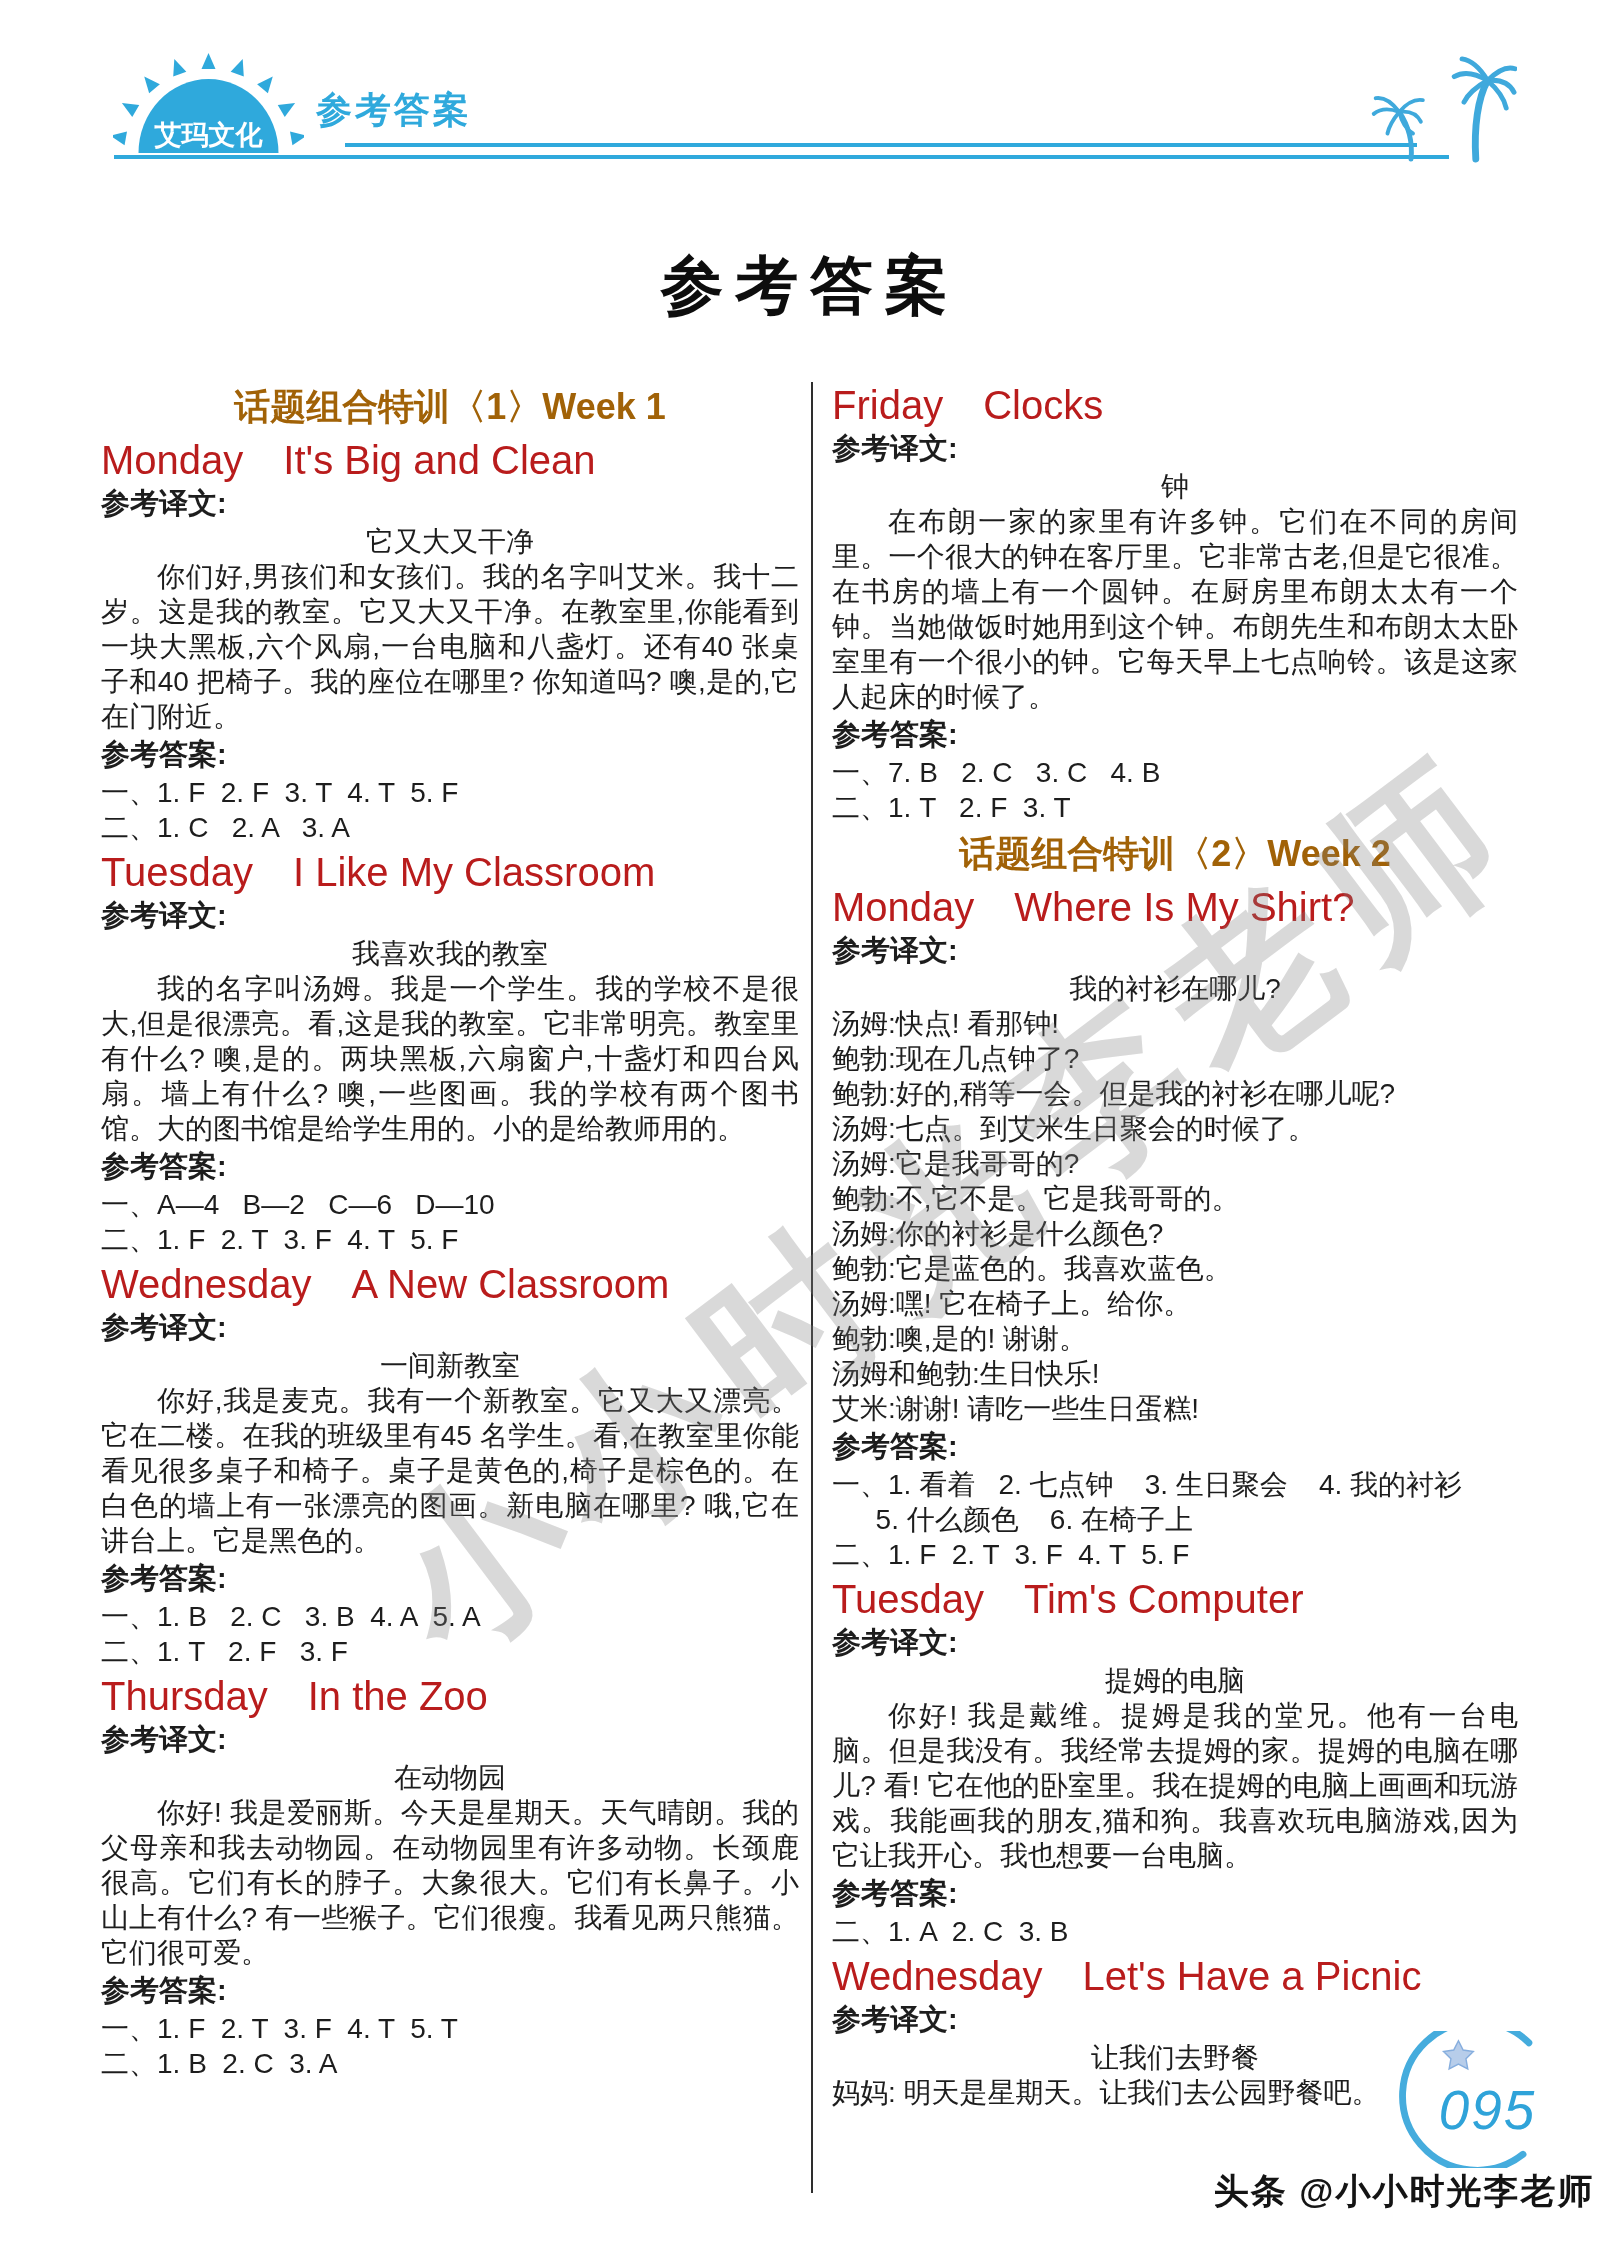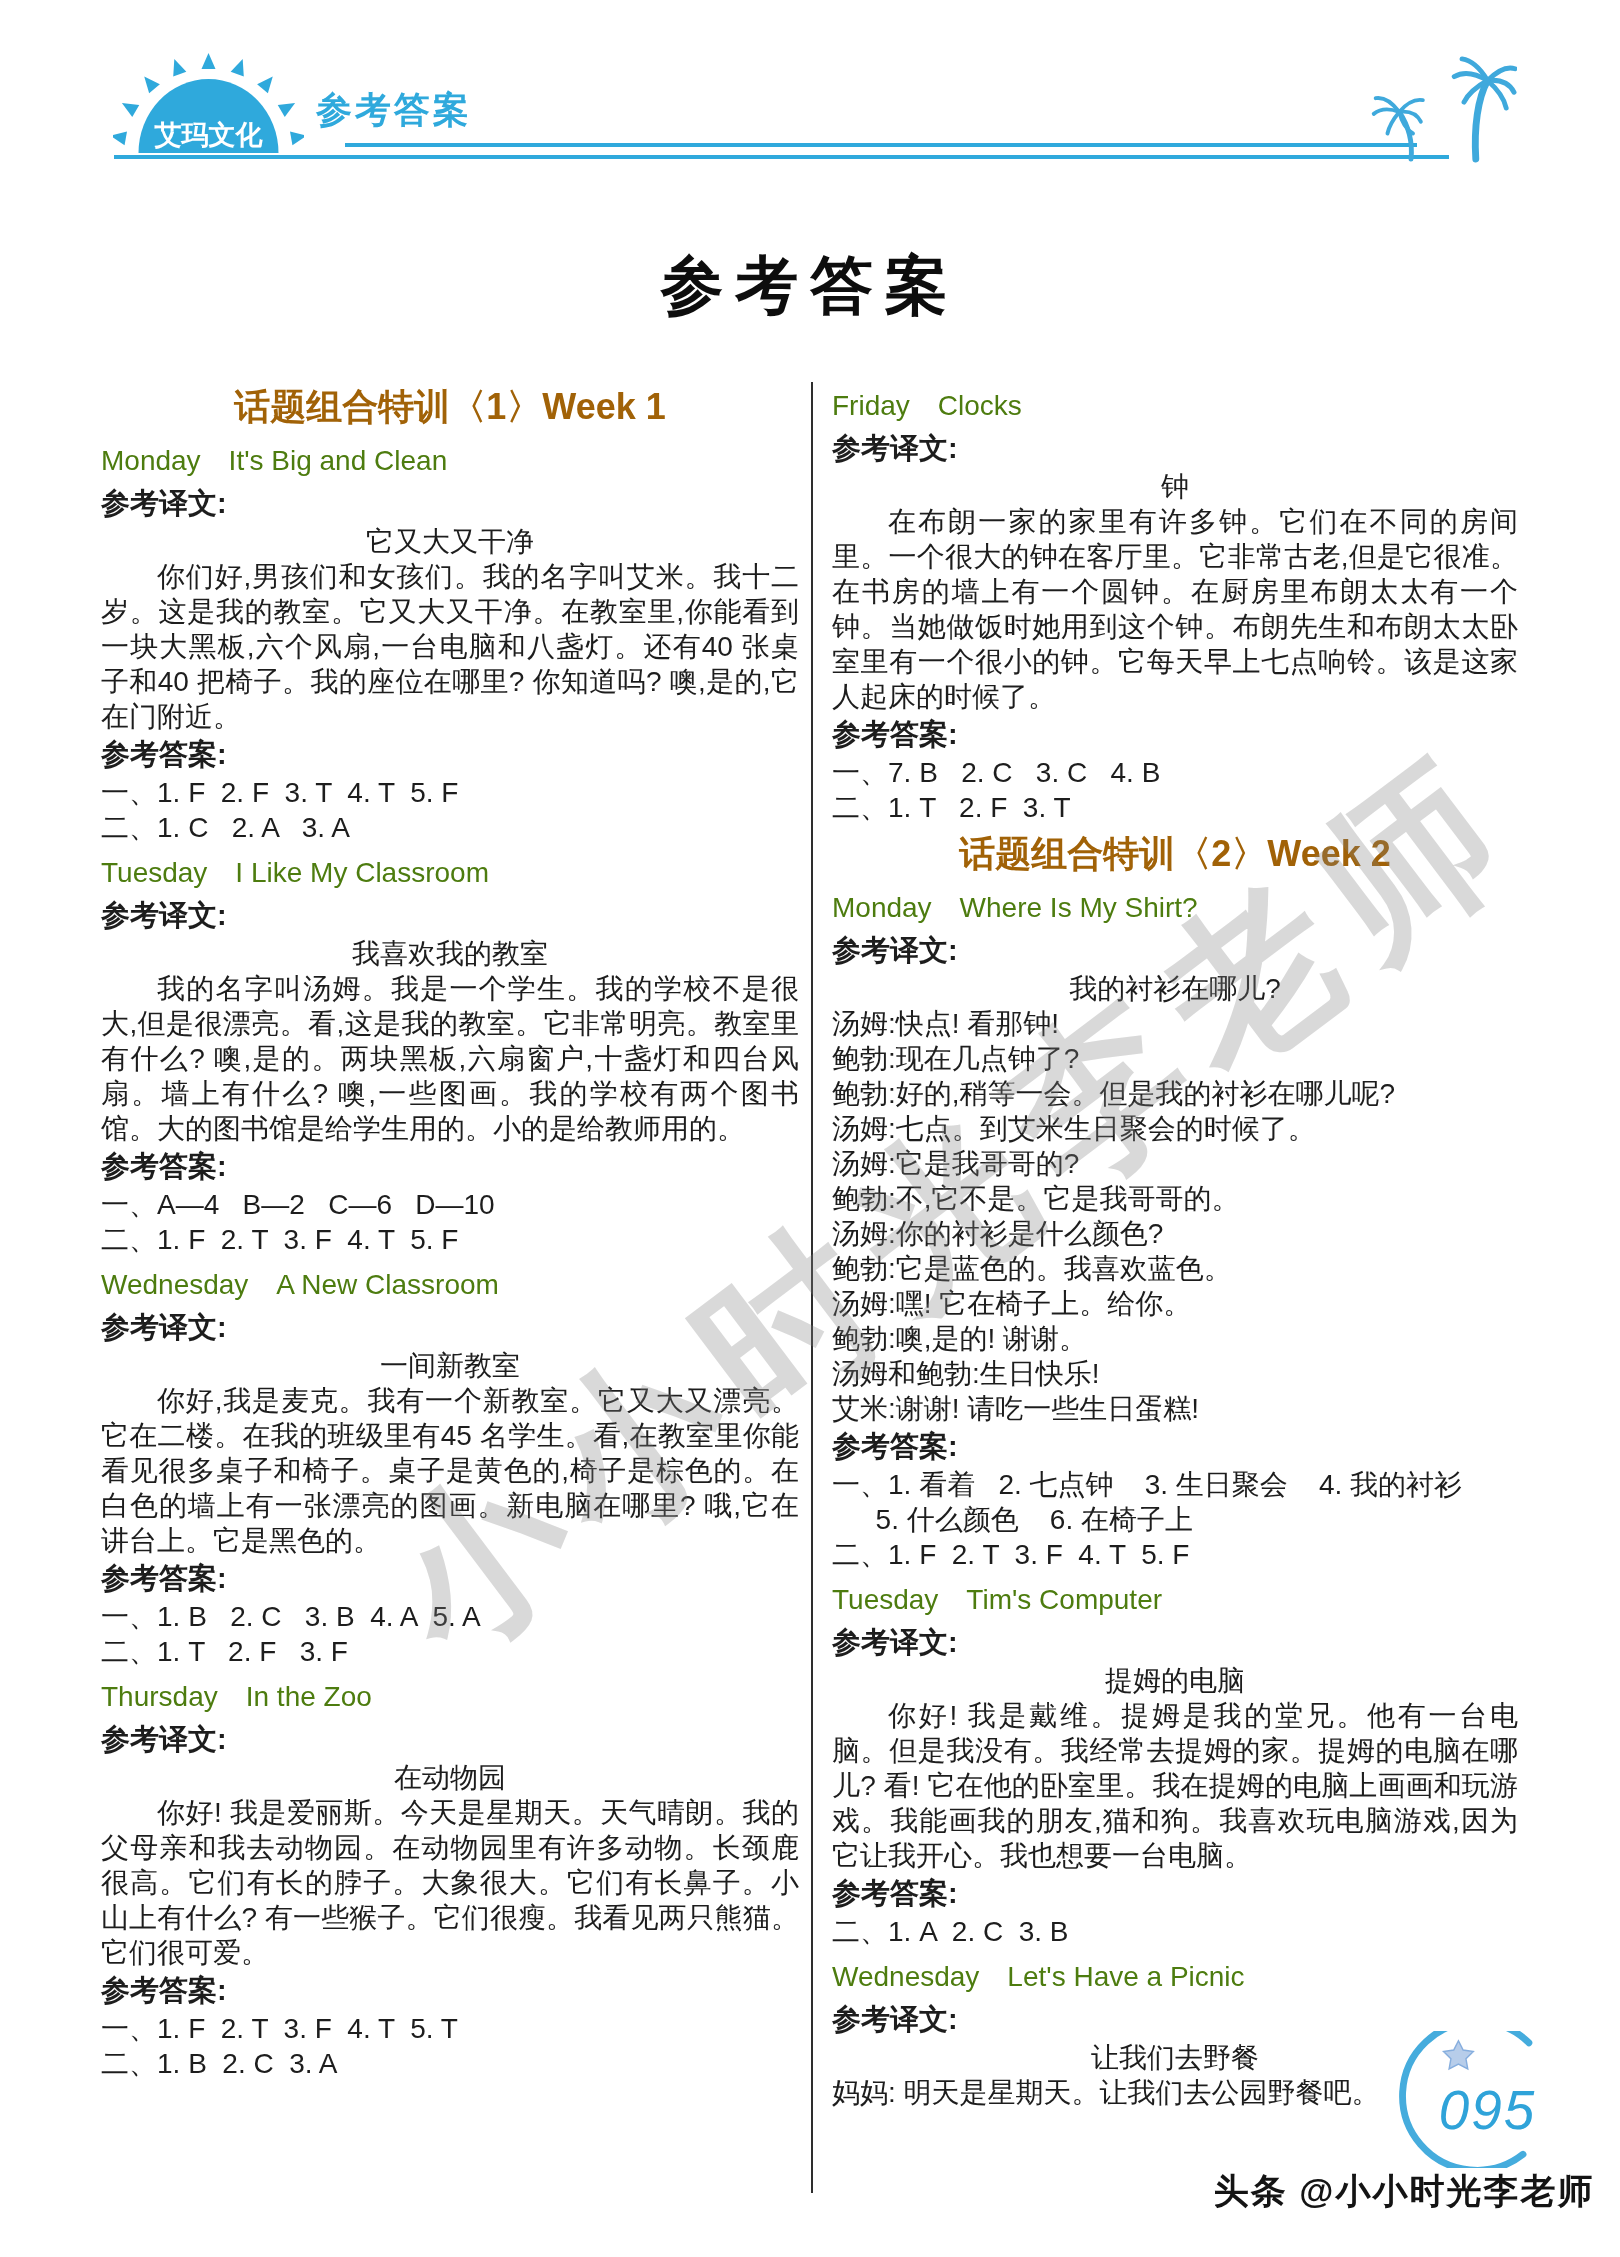--- a/index.html
+++ b/index.html
@@ -23,21 +23,21 @@
     font-size:63px;font-weight:bold;letter-spacing:11.8px;
     font-family:"DejaVu Serif","Liberation Serif",serif;color:#0d0d0d;
   }
   
   .col{position:absolute;top:378px;z-index:1;}
   .col-left{left:101px;width:698px;}
   .col-right{left:832px;width:686px;}
   .divider{position:absolute;left:811px;top:382px;width:2px;height:1811px;background:#2e2e2e;}
   .blk{font-size:28px;line-height:35px;}
   .section-title{font-size:36px;line-height:53px;font-weight:bold;color:#a16207;text-align:center;margin:2px 0;}
-  .day-heading{font-size:28px;line-height:45px;color:#4d7c0f;margin-top:4.9px;white-space:pre-wrap;}
+  .day-heading{font-size:40px;line-height:45px;color:#b91c1c;margin-top:4.9px;white-space:pre-wrap;}
   .ref-label{font-weight:bold;font-size:29px;line-height:41px;}
   .passage-title{text-align:center;}
   .passage-text{text-indent:2em;text-align:justify;}
   .answer-line,.dialog-line{white-space:pre-wrap;}
   
   .wm-diagonal{
     position:absolute;left:412px;top:1498px;z-index:2;pointer-events:none;
     font-size:172px;letter-spacing:21.6px;white-space:nowrap;font-weight:bold;
     color:rgba(128,128,128,0.30);transform:rotate(-37deg);transform-origin:0 50%;
   }

